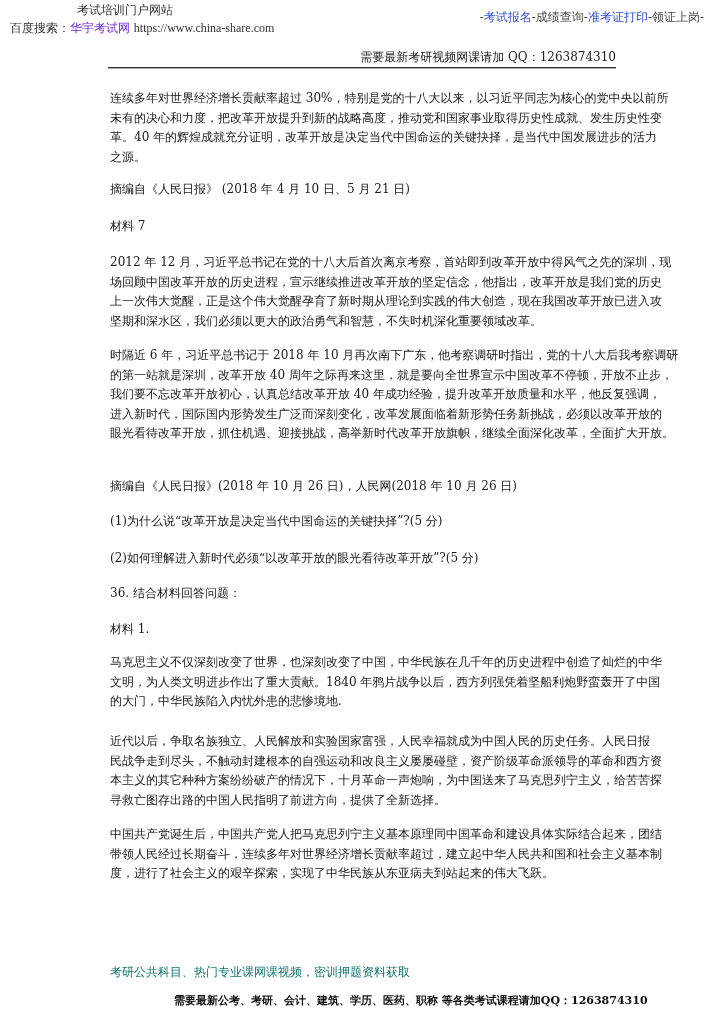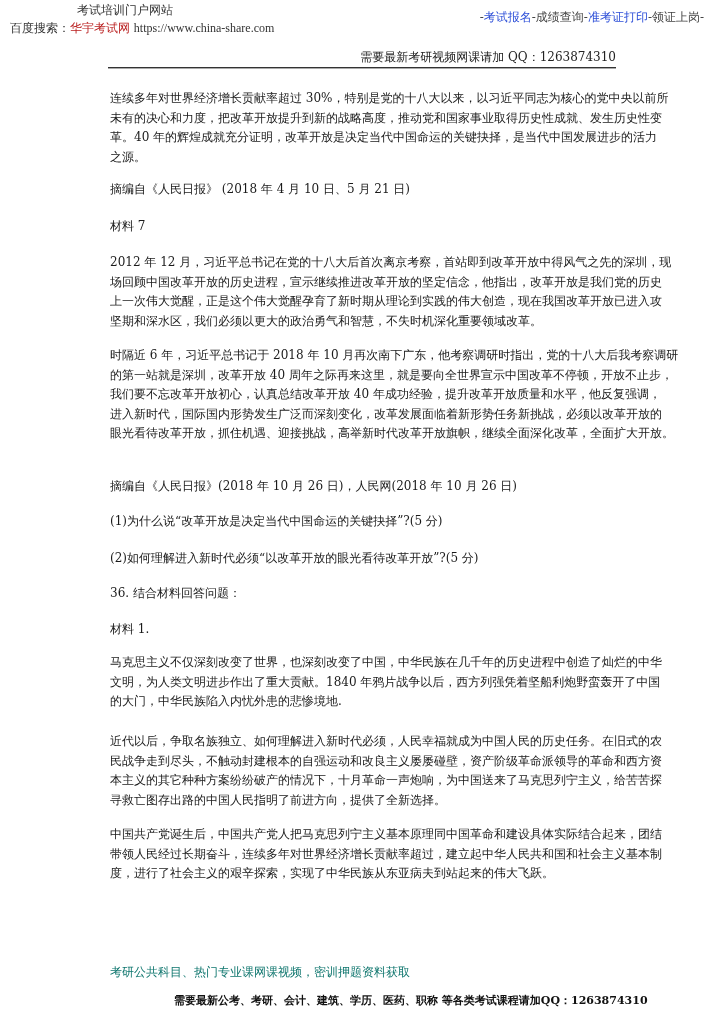--- a/index.html
+++ b/index.html
@@ -1,21 +1,21 @@
 <!DOCTYPE html>
 <html><head>
 <meta charset="utf-8">
 <style>
   html, body { margin: 0; padding: 0; background: #ffffff; }
   body { width: 724px; height: 1024px; position: relative; overflow: hidden;
          font-family: "DejaVu Serif", "Liberation Serif", serif; color: #1a1a1a; }
   .abs { position: absolute; white-space: nowrap; }
   .site-title { left: 77px; top: 2px; font-size: 12px; color: #333; }
   .search-line { left: 10px; top: 20px; font-size: 12px; color: #333; }
-  .search-line .brand { color: #b91c1c; }
+  .search-line .brand { color: #6d28d9; }
   .search-line .url { font-family: "Liberation Serif", serif; text-align: center; }
   .topnav { right: 20px; top: 9px; font-size: 12px; color: #444; }
   .topnav .lnk { color: #2d4fd8; margin-top: 16px; }
   .qq-header { right: 108px; top: 49px; font-size: 12px; color: #222; }
   .rule { position: absolute; left: 108px; top: 67px; width: 508px; height: 1px; background: #333; border-bottom: 1px solid #aaa; }
   .para { position: absolute; left: 110px; width: 512px; font-size: 12px; line-height: 19.5px; color: #1a1a1a;
           text-align: justify; white-space: normal; }
   .line { display: block; white-space: nowrap; }
   .single { position: absolute; left: 110px; font-size: 12px; color: #1a1a1a; white-space: nowrap; }
   .footer-note { left: 110px; top: 964px; font-size: 12px; color: #0f766e; }
@@ -66,21 +66,21 @@
 <div class="single" style="top:585px;">36.  结合材料回答问题：</div>
 <div class="single" style="top:621px;">材料 1.</div>
 
 <div class="para" style="top:653px;">
   <span class="line">马克思主义不仅深刻改变了世界，也深刻改变了中国，中华民族在几千年的历史进程中创造了灿烂的中华</span>
   <span class="line">文明，为人类文明进步作出了重大贡献。1840 年鸦片战争以后，西方列强凭着坚船利炮野蛮轰开了中国</span>
   <span class="line">的大门，中华民族陷入内忧外患的悲惨境地.</span>
 </div>
 
 <div class="para" style="top:732px;">
-  <span class="line">近代以后，争取名族独立、如何理解进入新时代必须，人民幸福就成为中国人民的历史任务。在旧式的农</span>
+  <span class="line">近代以后，争取名族独立、人民解放和实验国家富强，人民幸福就成为中国人民的历史任务。人民日报</span>
   <span class="line">民战争走到尽头，不触动封建根本的自强运动和改良主义屡屡碰壁，资产阶级革命派领导的革命和西方资</span>
   <span class="line">本主义的其它种种方案纷纷破产的情况下，十月革命一声炮响，为中国送来了马克思列宁主义，给苦苦探</span>
   <span class="line">寻救亡图存出路的中国人民指明了前进方向，提供了全新选择。</span>
 </div>
 
 <div class="para" style="top:825px;">
   <span class="line">中国共产党诞生后，中国共产党人把马克思列宁主义基本原理同中国革命和建设具体实际结合起来，团结</span>
   <span class="line">带领人民经过长期奋斗，连续多年对世界经济增长贡献率超过，建立起中华人民共和国和社会主义基本制</span>
   <span class="line">度，进行了社会主义的艰辛探索，实现了中华民族从东亚病夫到站起来的伟大飞跃。</span>
 </div>

